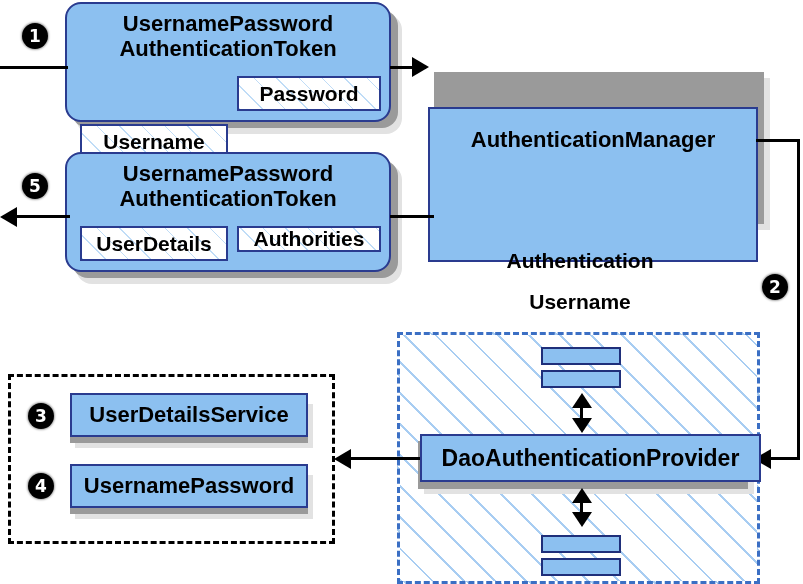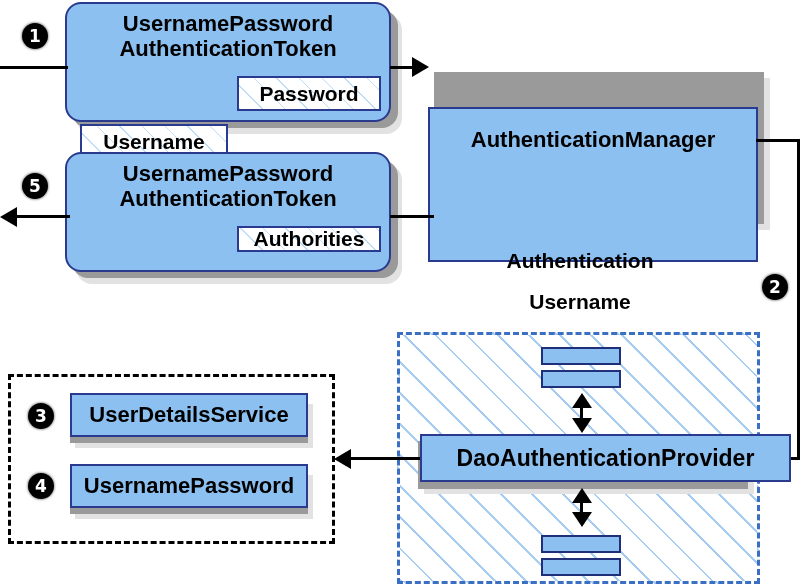--- a/index.html
+++ b/index.html
@@ -188,20 +188,21 @@
     <div style="position:absolute; left:0; right:0; top:18px; text-align:center; font-size:22px; font-weight:bold;">AuthenticationManager</div>
   </div>
 
   <div class="shadow-light abs" style="left:76px; top:164px; width:326px; height:120px; border-radius:16px;"></div>
   <div class="shadow-dark abs" style="left:72px; top:160px; width:326px; height:118px; border-radius:16px;"></div>
 
   <div class="token-card" style="left:65px; top:152px; width:326px; height:120px;">
     <div class="token-title" style="top:8px;">UsernamePassword</div>
     <div class="token-title" style="top:33px;">AuthenticationToken</div>
 
+    <div class="token-field" style="left:13px; top:72px; width:148px; height:35px;">UserDetails</div>
     <div class="token-field" style="left:170px; top:72px; width:144px; height:26px;">Authorities</div>
   </div>
 
   <div class="badge" style="left:22px; top:173px;">5</div>
 
   <div class="line-h" style="left:14px; top:215px; width:56px;"></div>
   <div class="arrow-l" style="left:0px; top:207px;"></div>
 
   <div class="line-h" style="left:390px; top:215px; width:44px;"></div>
 
@@ -219,21 +220,21 @@
 
   <div class="mini-bar" style="left:541px; top:347px; width:80px; height:18px;"></div>
   <div class="mini-bar" style="left:541px; top:370px; width:80px; height:18px;"></div>
 
   <div class="arrow-u" style="left:572px; top:393px;"></div>
   <div class="line-v" style="left:580px; top:400px; height:22px;"></div>
   <div class="arrow-d" style="left:572px; top:418px;"></div>
 
   <div class="shadow-light abs" style="left:424px; top:446px; width:330px; height:48px;"></div>
   <div class="shadow-dark abs" style="left:418px; top:441px; width:330px; height:48px;"></div>
-  <div class="blue-box" style="left:420px; top:434px; width:371px; height:48px; font-size:23px;">DaoAuthenticationProvider</div>
+  <div class="blue-box" style="left:420px; top:434px; width:341px; height:48px; font-size:23px;">DaoAuthenticationProvider</div>
 
   <div class="arrow-u" style="left:572px; top:488px;"></div>
   <div class="line-v" style="left:580px; top:495px; height:20px;"></div>
   <div class="arrow-d" style="left:572px; top:512px;"></div>
 
   <div class="mini-bar" style="left:541px; top:535px; width:80px; height:18px;"></div>
   <div class="mini-bar" style="left:541px; top:558px; width:80px; height:18px;"></div>
 
   <div class="line-h" style="left:350px; top:457px; width:70px;"></div>
   <div class="arrow-l" style="left:334px; top:449px;"></div>

